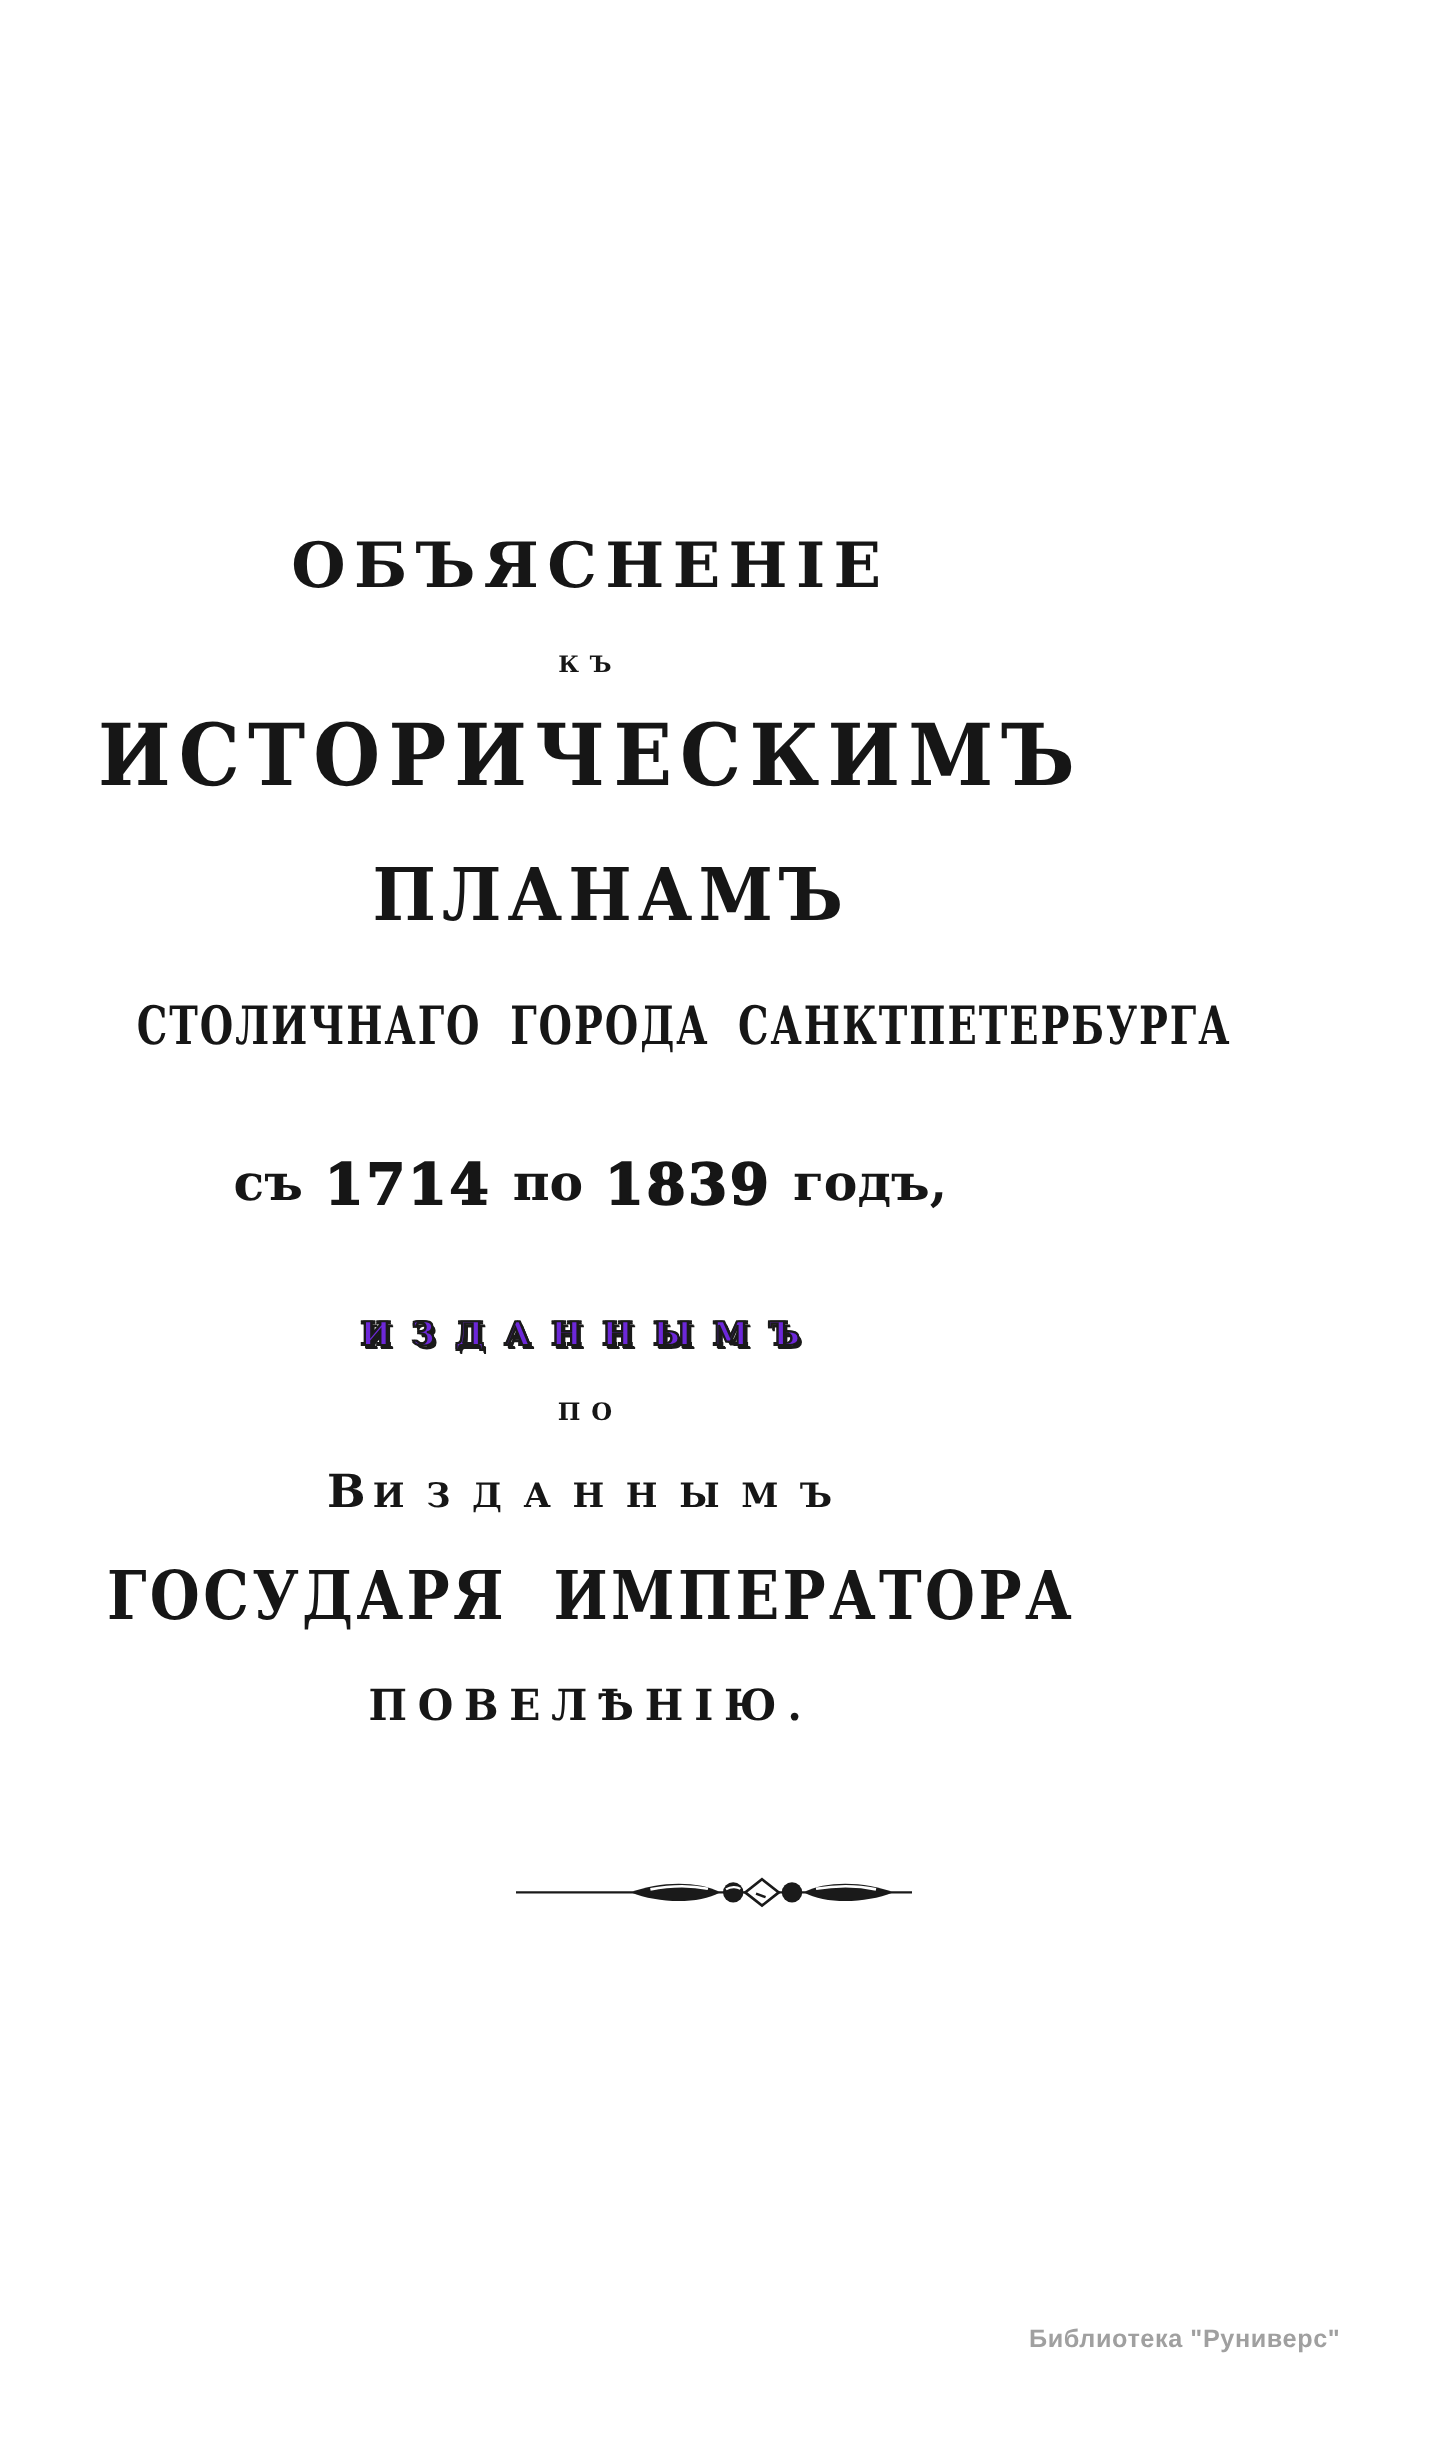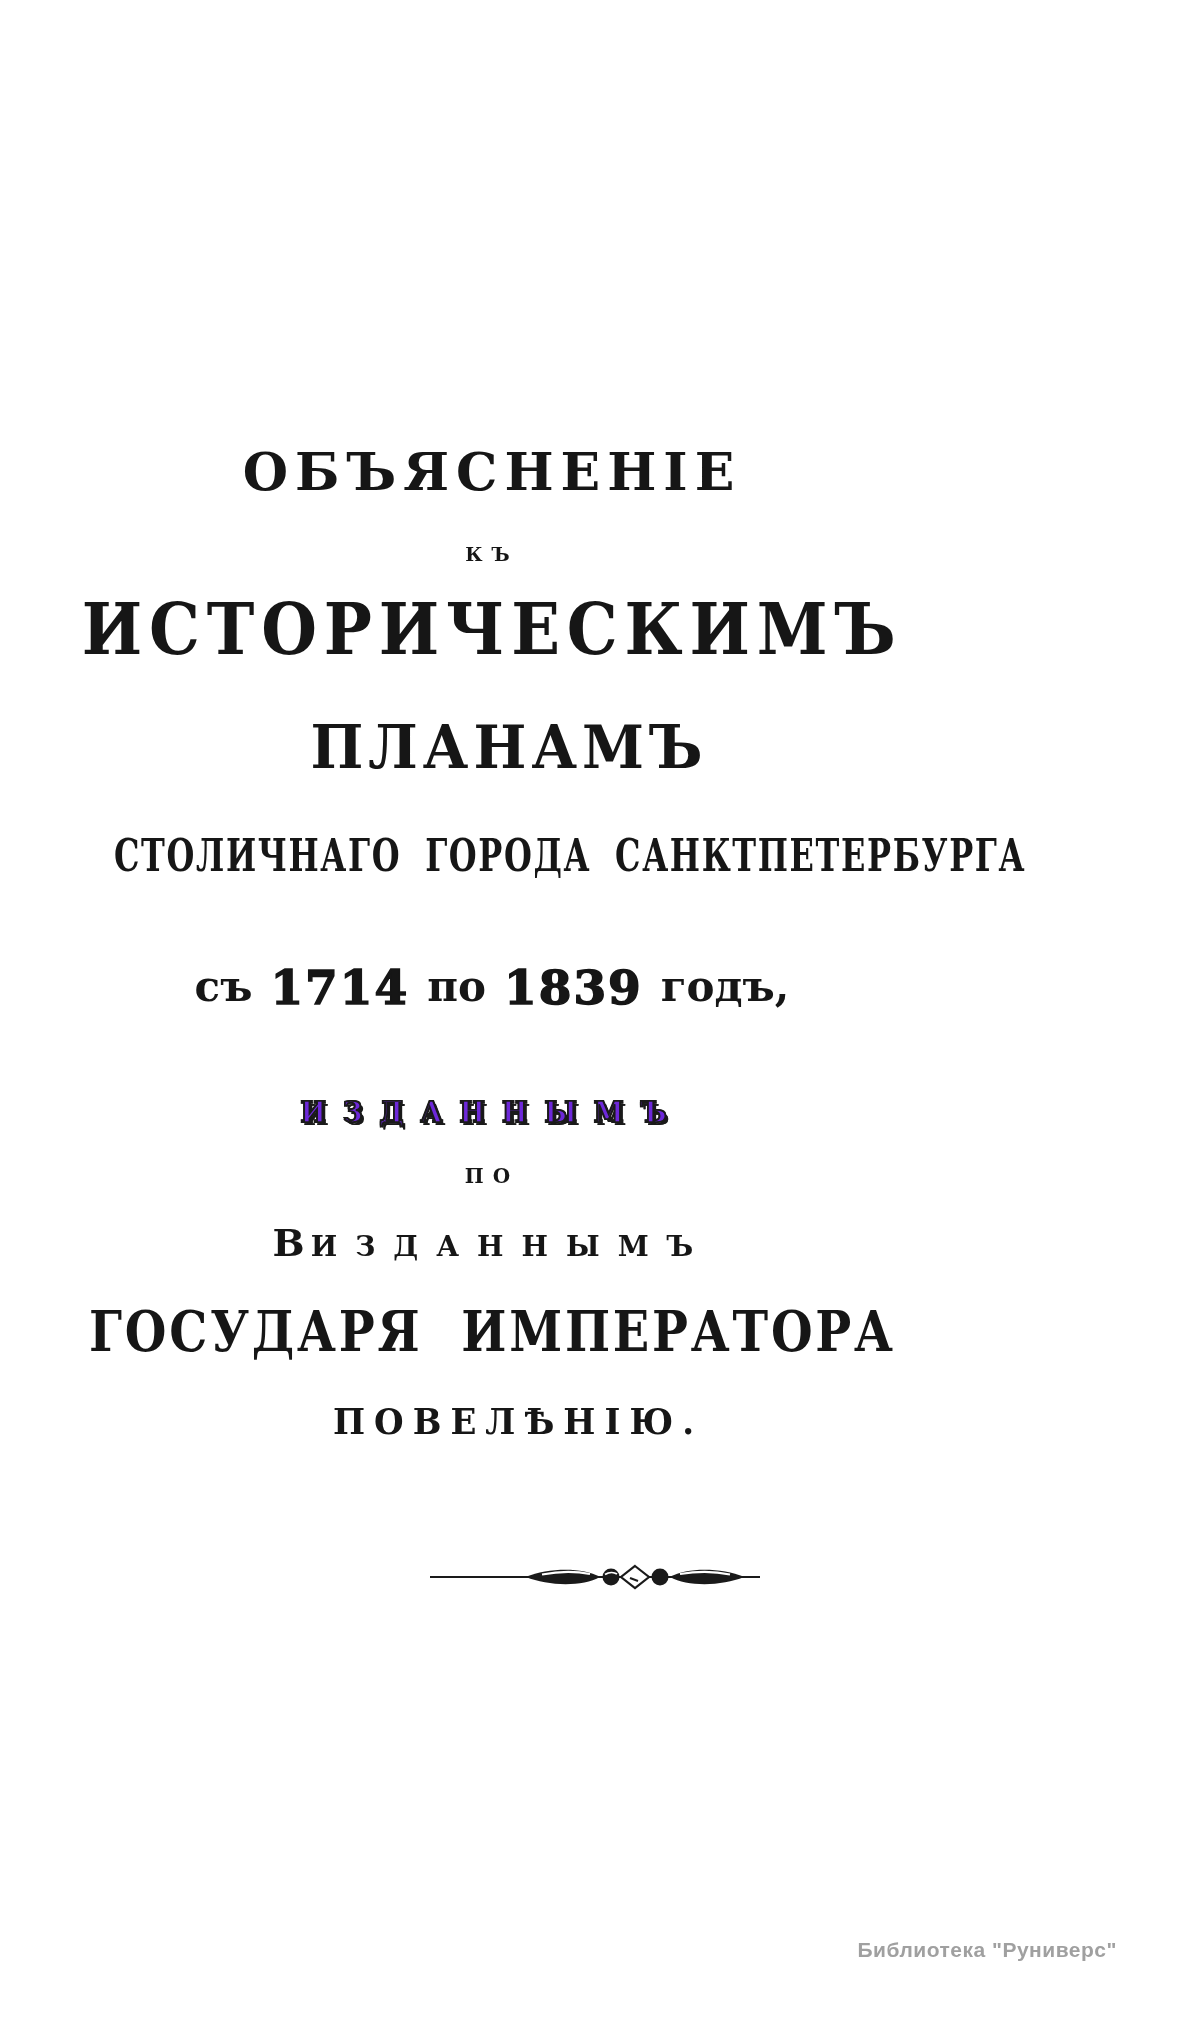--- a/index.html
+++ b/index.html
@@ -49,21 +49,21 @@
       -1px -1px 0 #1a1a1a, 1px -1px 0 #1a1a1a,
       -1px 1px 0 #1a1a1a, 1px 1px 0 #1a1a1a,
       2.5px 2.5px 0 #1a1a1a, 3px 3px 0 #1a1a1a;
   }
 
   .l-po      { top: 1166px; font-size: 20px; letter-spacing: 9px; }
   .l-highest { top: 1224px; font-size: 28px; letter-spacing: 18px; }
   .l-highest .initial { font-size: 38px; letter-spacing: 6px; }
   .l-emperor { top: 1303px; font-size: 52px; }
   .l-emperor .stretch { letter-spacing: 3px; white-space: pre; transform: scale(0.92, 1.08); }
-  .l-decree  { top: 1404px; font-size: 34px; padding-left: 26px; }
+  .l-decree  { top: 1404px; font-size: 34px; }
   .l-decree .stretch { letter-spacing: 9px; transform: scaleY(1.05); }
 
   .divider { position: absolute; top: 1562px; left: 430px; width: 330px; height: 30px; }
 
   .watermark {
     position: absolute;
     top: 1938px;
     right: 83px;
     font-family: "Liberation Sans", "DejaVu Sans", sans-serif;
     font-size: 21px;

